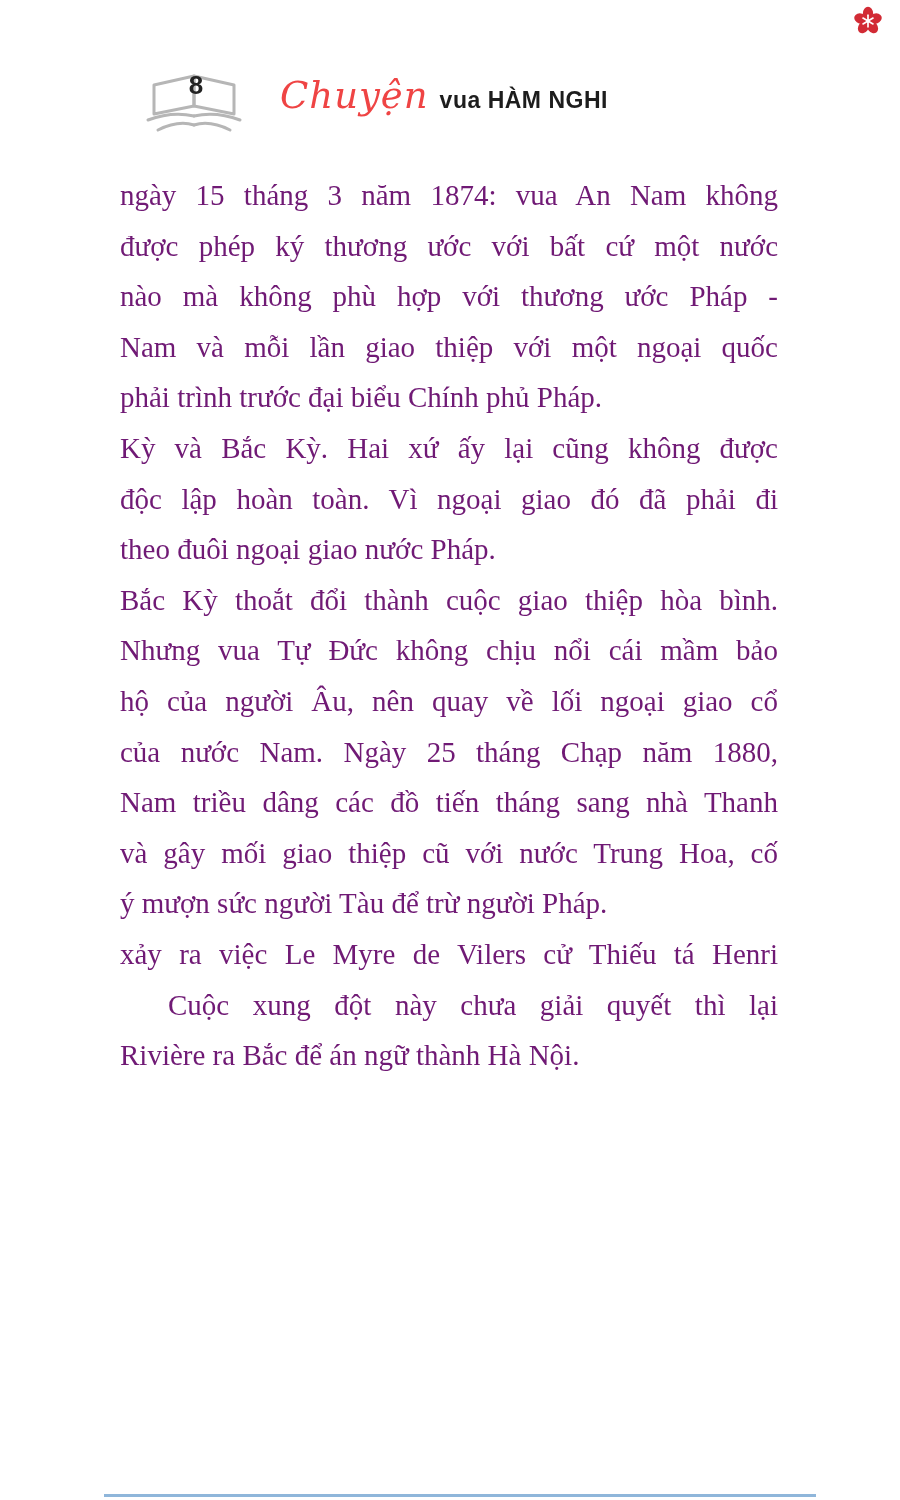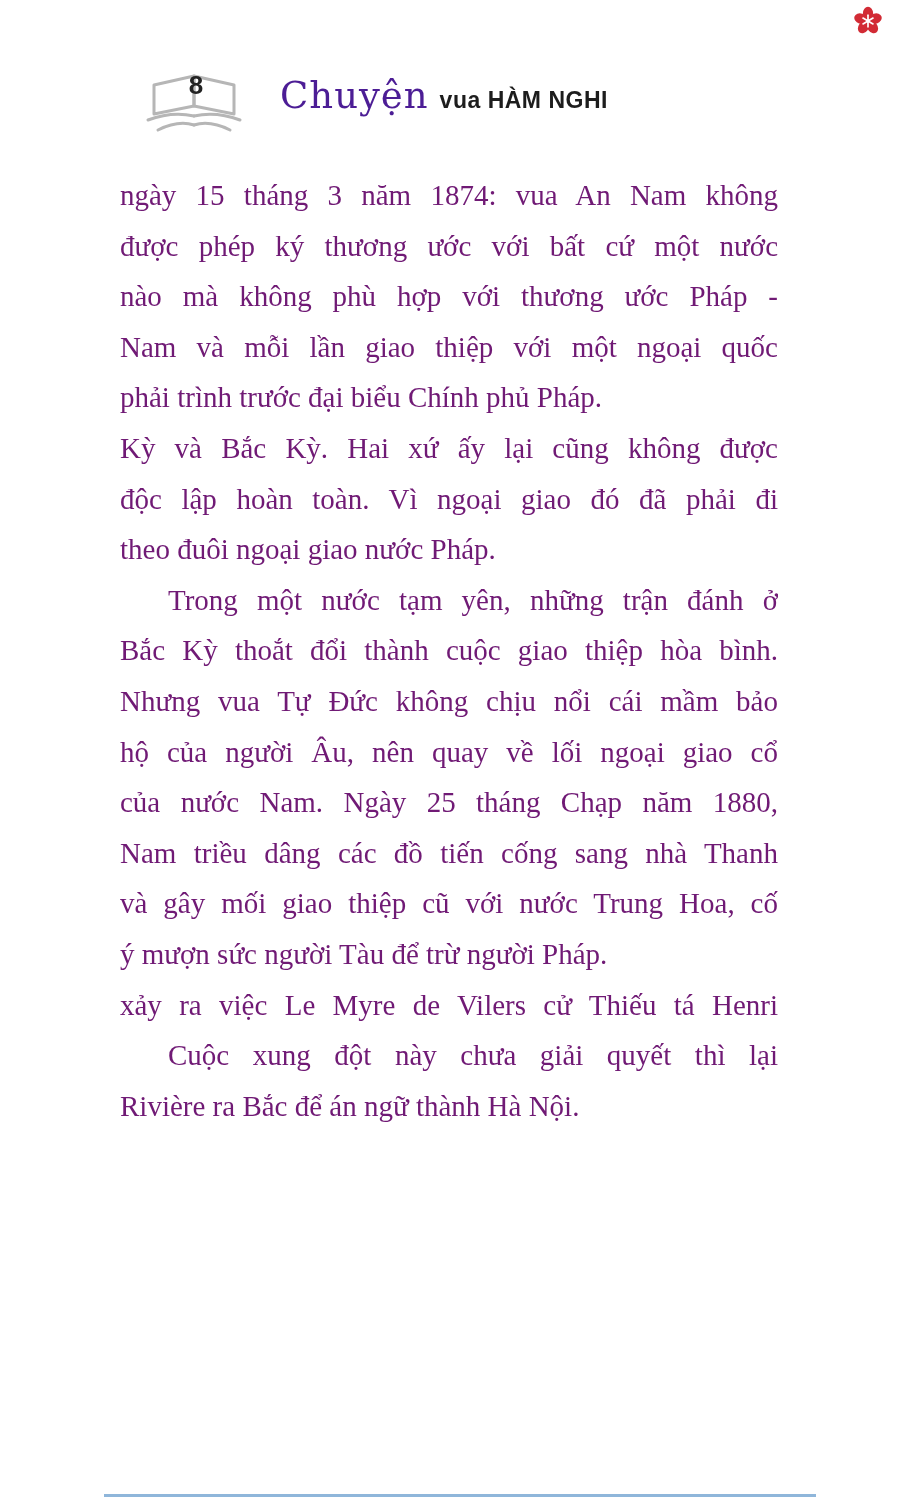--- a/index.html
+++ b/index.html
@@ -26,21 +26,21 @@
     font-family:"Liberation Sans", sans-serif;
     font-weight:bold; font-size:26px; color:#222222;
   }
   .title-row {
     position:absolute; left:142px; top:8px;
     display:flex; align-items:baseline; gap:11px;
     white-space:nowrap;
   }
   .title-script {
     font-family:"DejaVu Serif", serif;
-    font-size:37px; color:#4c1d95;
+    font-style:italic; font-size:37px; color:#ef4444;
     letter-spacing:1px;
   }
   .title-rest {
     font-family:"Liberation Sans", sans-serif;
     font-weight:bold; font-size:23px; color:#1d1d1d;
     letter-spacing:0.5px;
   }
 
   
   .textblock {
@@ -124,26 +124,25 @@
     <div class="ln last">phải trình trước đại biểu Chính phủ Pháp.</div>
   </div>
 
   <div class="para">
     <div class="ln">Kỳ và Bắc Kỳ. Hai xứ ấy lại cũng không được</div>
     <div class="ln">độc lập hoàn toàn. Vì ngoại giao đó đã phải đi</div>
     <div class="ln last">theo đuôi ngoại giao nước Pháp.</div>
   </div>
 
   <div class="para">
-    <div class="ln indent">Trong một nước tạm yên, những trận đánh ở</div>
     <div class="ln">Bắc Kỳ thoắt đổi thành cuộc giao thiệp hòa bình.</div>
     <div class="ln">Nhưng vua Tự Đức không chịu nổi cái mầm bảo</div>
     <div class="ln">hộ của người Âu, nên quay về lối ngoại giao cổ</div>
     <div class="ln">của nước Nam. Ngày 25 tháng Chạp năm 1880,</div>
-    <div class="ln">Nam triều dâng các đồ tiến cống sang nhà Thanh</div>
+    <div class="ln">Nam triều dâng các đồ tiến tháng sang nhà Thanh</div>
     <div class="ln">và gây mối giao thiệp cũ với nước Trung Hoa, cố</div>
     <div class="ln last">ý mượn sức người Tàu để trừ người Pháp.</div>
   </div>
 
 
   <div class="para">
     <div class="ln">xảy ra việc Le Myre de Vilers cử Thiếu tá Henri</div>
     <div class="ln indent">Cuộc xung đột này chưa giải quyết thì lại</div>
     <div class="ln last">Rivière ra Bắc để án ngữ thành Hà Nội.</div>
   </div>

